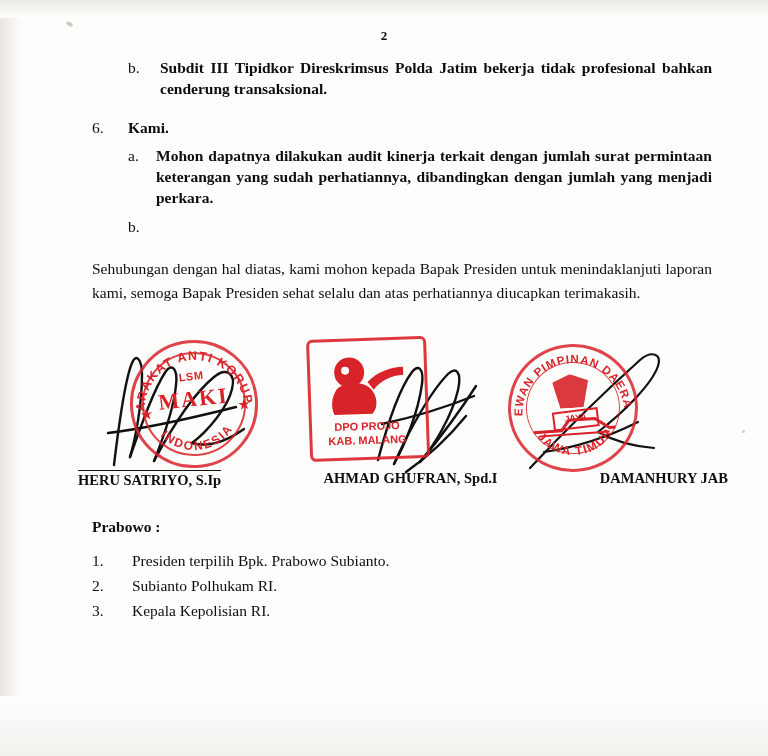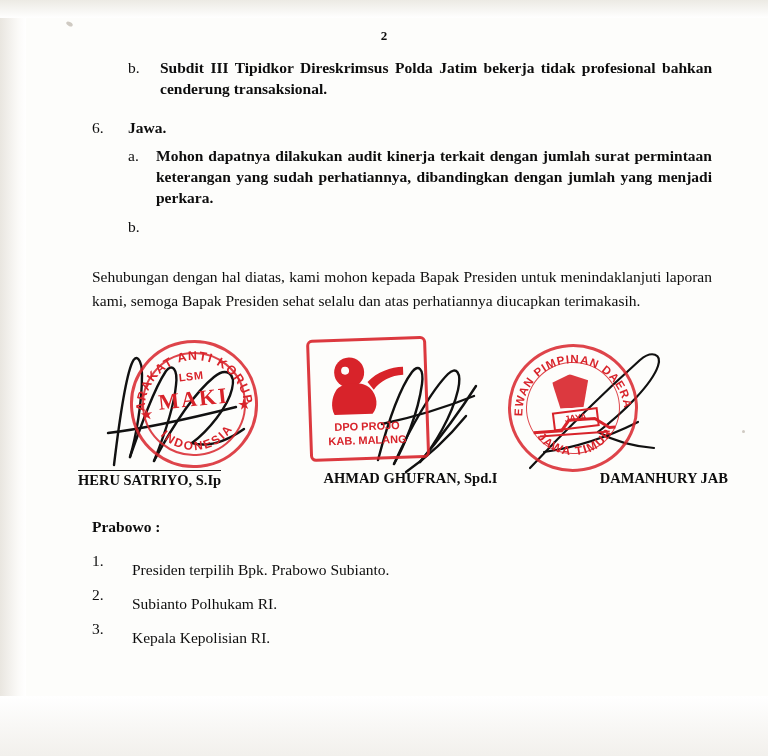--- a/index.html
+++ b/index.html
@@ -80,21 +80,21 @@
   }
   .m-b1 { width: 32px; margin-left: 36px; }
   .m-num { width: 36px; margin-left: 0px; }
   .m-sub { width: 28px; margin-left: 36px; }
   .body-text { flex: 1 1 auto; text-align: justify; font-weight: bold; }
 
   .para {
     font-size: 15.5px;
     line-height: 1.5;
     text-align: justify;
-    margin-top: 28px;
+    margin-top: 20px;
   }
 
   .signoff {
     margin-top: 22px;
     text-align: center;
     font-size: 15.5px;
     line-height: 1.35;
     padding-left: 60px;
   }
   .sig-names {
@@ -238,21 +238,21 @@
   .tembusan-list {
     position: absolute;
     left: 92px;
     top: 548px;
     width: 500px;
     font-size: 15.5px;
     line-height: 1.62;
   }
   .t-row { display: flex; }
   .t-num { width: 40px; }
-  .t-txt { flex: 1; margin-top: 9px; }
+  .t-txt { flex: 1; }
 </style>
 </head>
 <body>
 
 <div class="page">
 
   <div class="scan-shade-left"></div>
   <div class="scan-shade-top"></div>
   <div class="scan-shade-bottom"></div>
   <div class="speck" style="left:66px;top:22px;width:7px;height:4px;transform:rotate(30deg);"></div>
@@ -262,21 +262,21 @@
 
   <div class="content">
 
     <div class="line-row" style="margin-top:0;">
       <span class="marker m-b1">b.</span>
       <span class="body-text">Subdit III Tipidkor Direskrimsus Polda Jatim bekerja tidak profesional bahkan cenderung transaksional.</span>
     </div>
 
     <div class="line-row" style="margin-top:18px;">
       <span class="marker m-num">6.</span>
-      <span class="body-text">Jawa.</span>
+      <span class="body-text">Kami.</span>
     </div>
 
     <div class="line-row" style="margin-top:8px;">
       <span class="marker m-sub">a.</span>
       <span class="body-text">Mohon dapatnya dilakukan audit kinerja terkait dengan jumlah surat permintaan keterangan yang sudah perhatiannya, dibandingkan dengan jumlah yang menjadi perkara.</span>
     </div>
 
     <div class="line-row" style="margin-top:8px;">
       <span class="marker m-sub">b.</span>
     </div>

